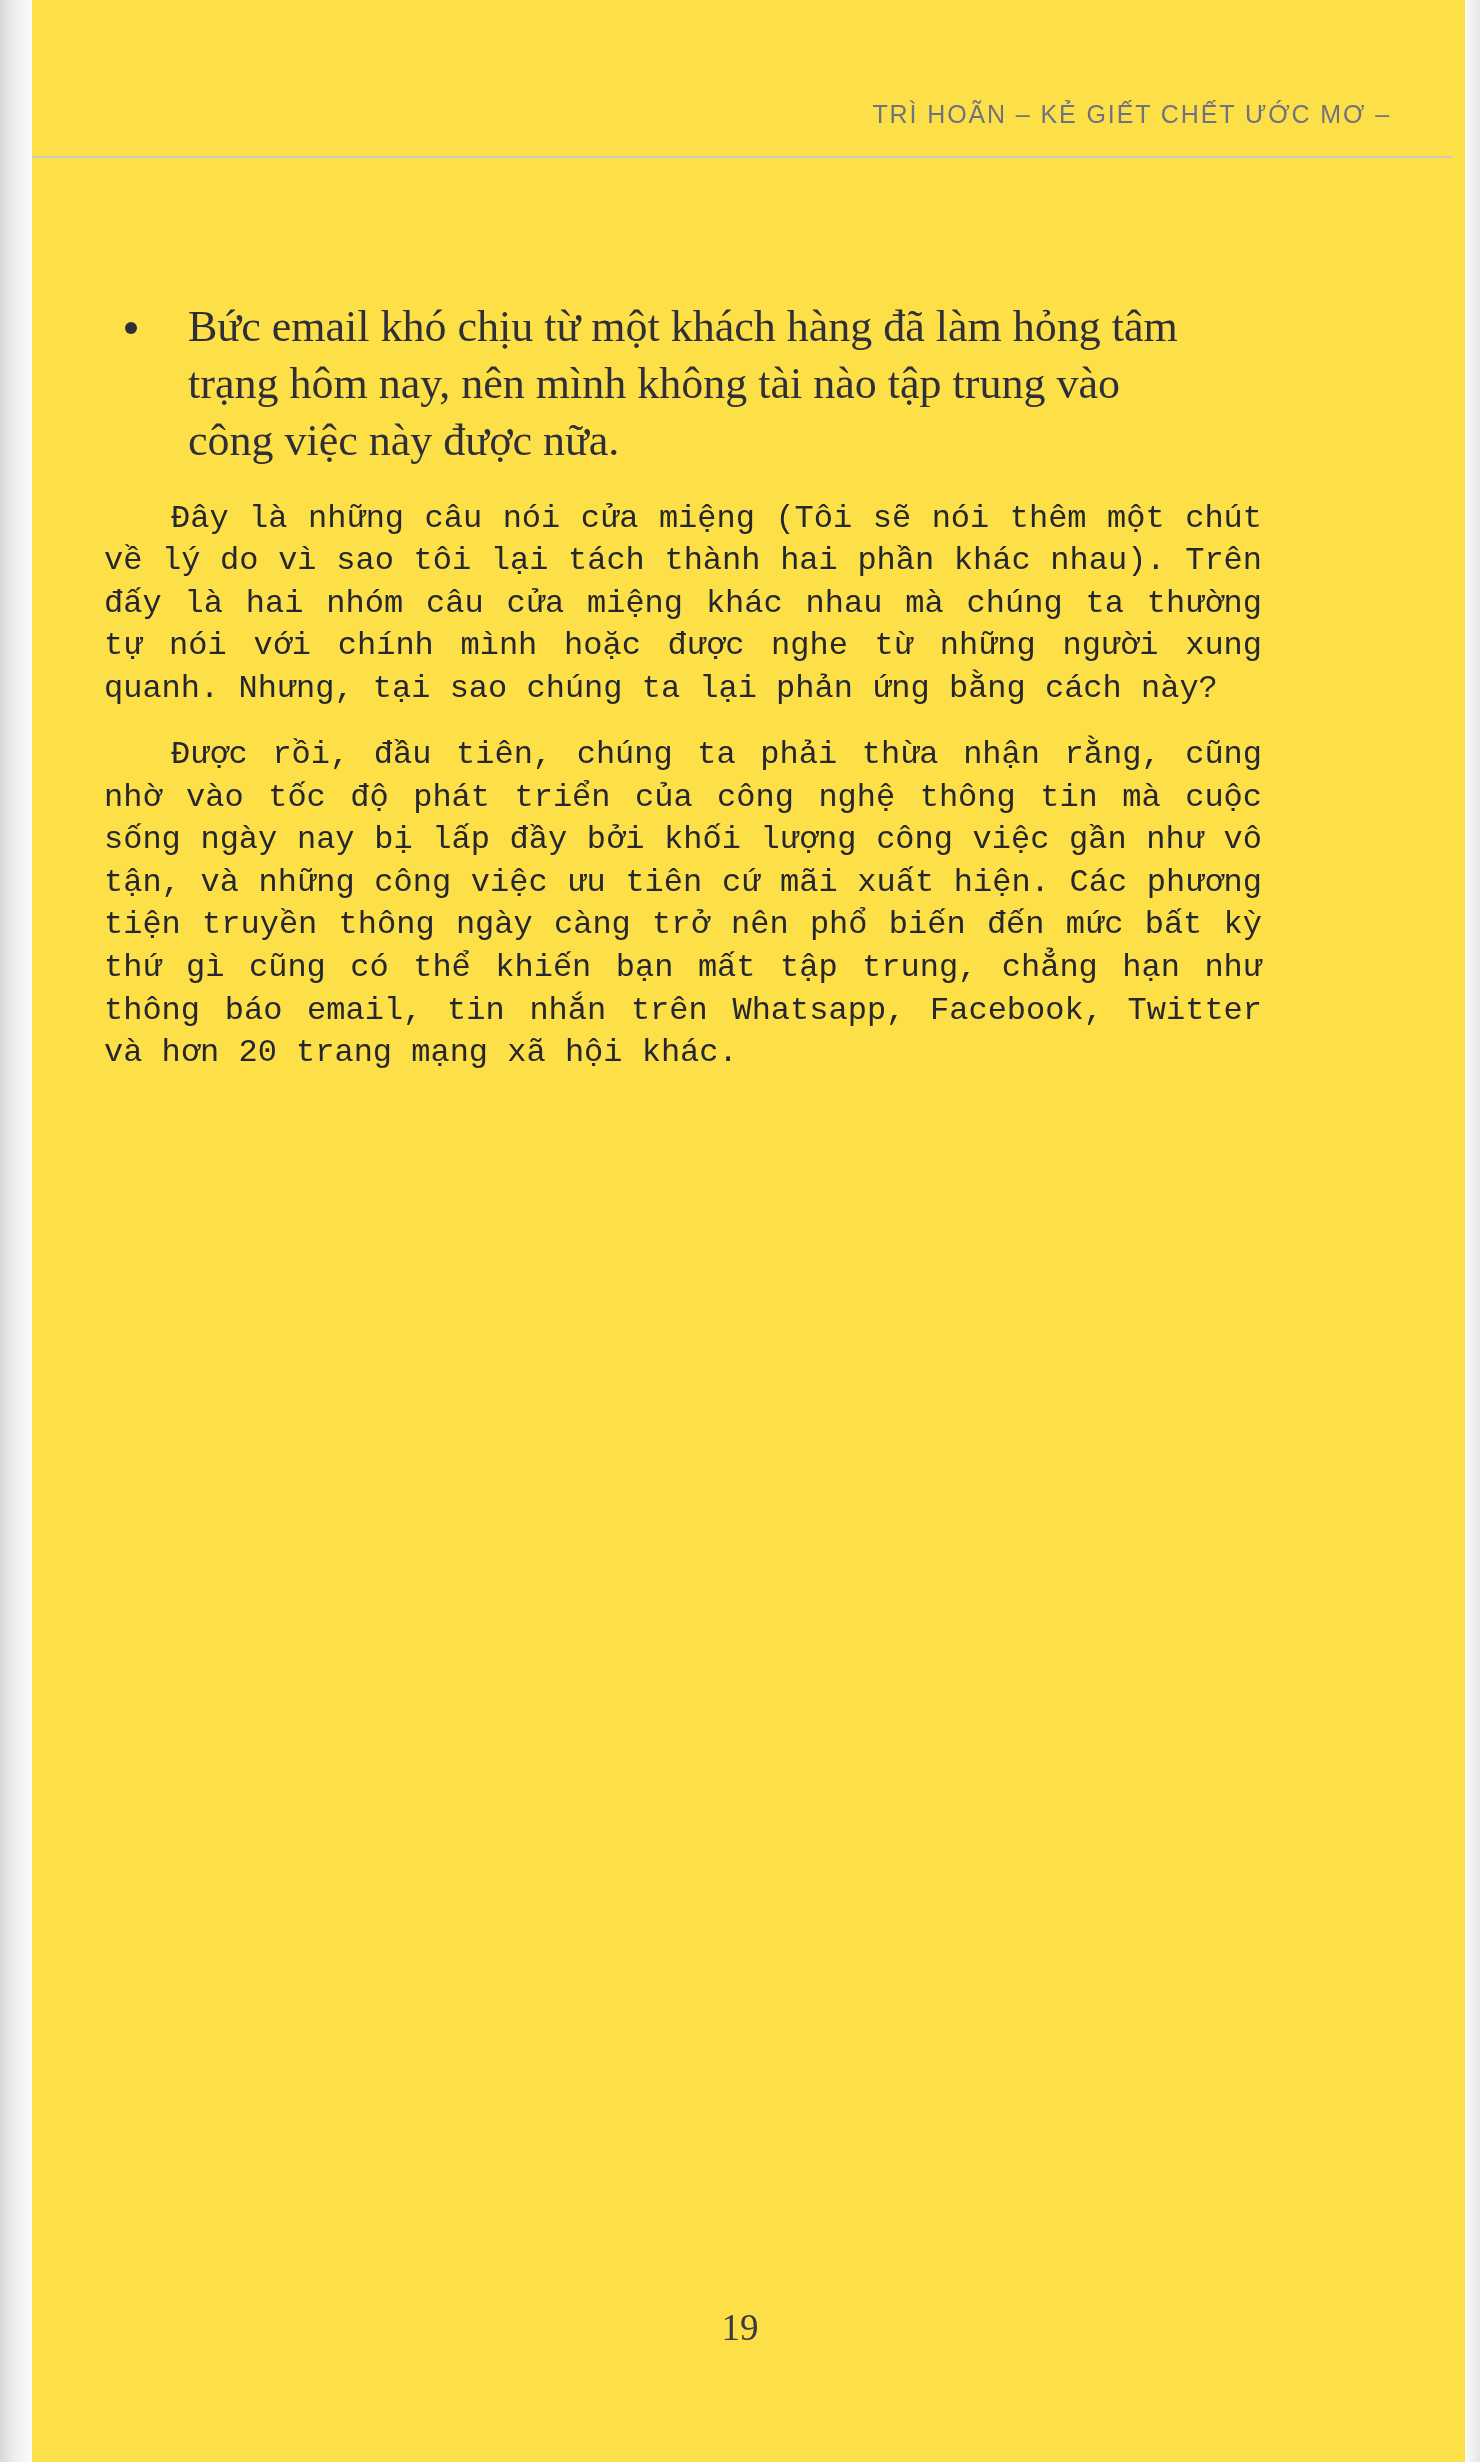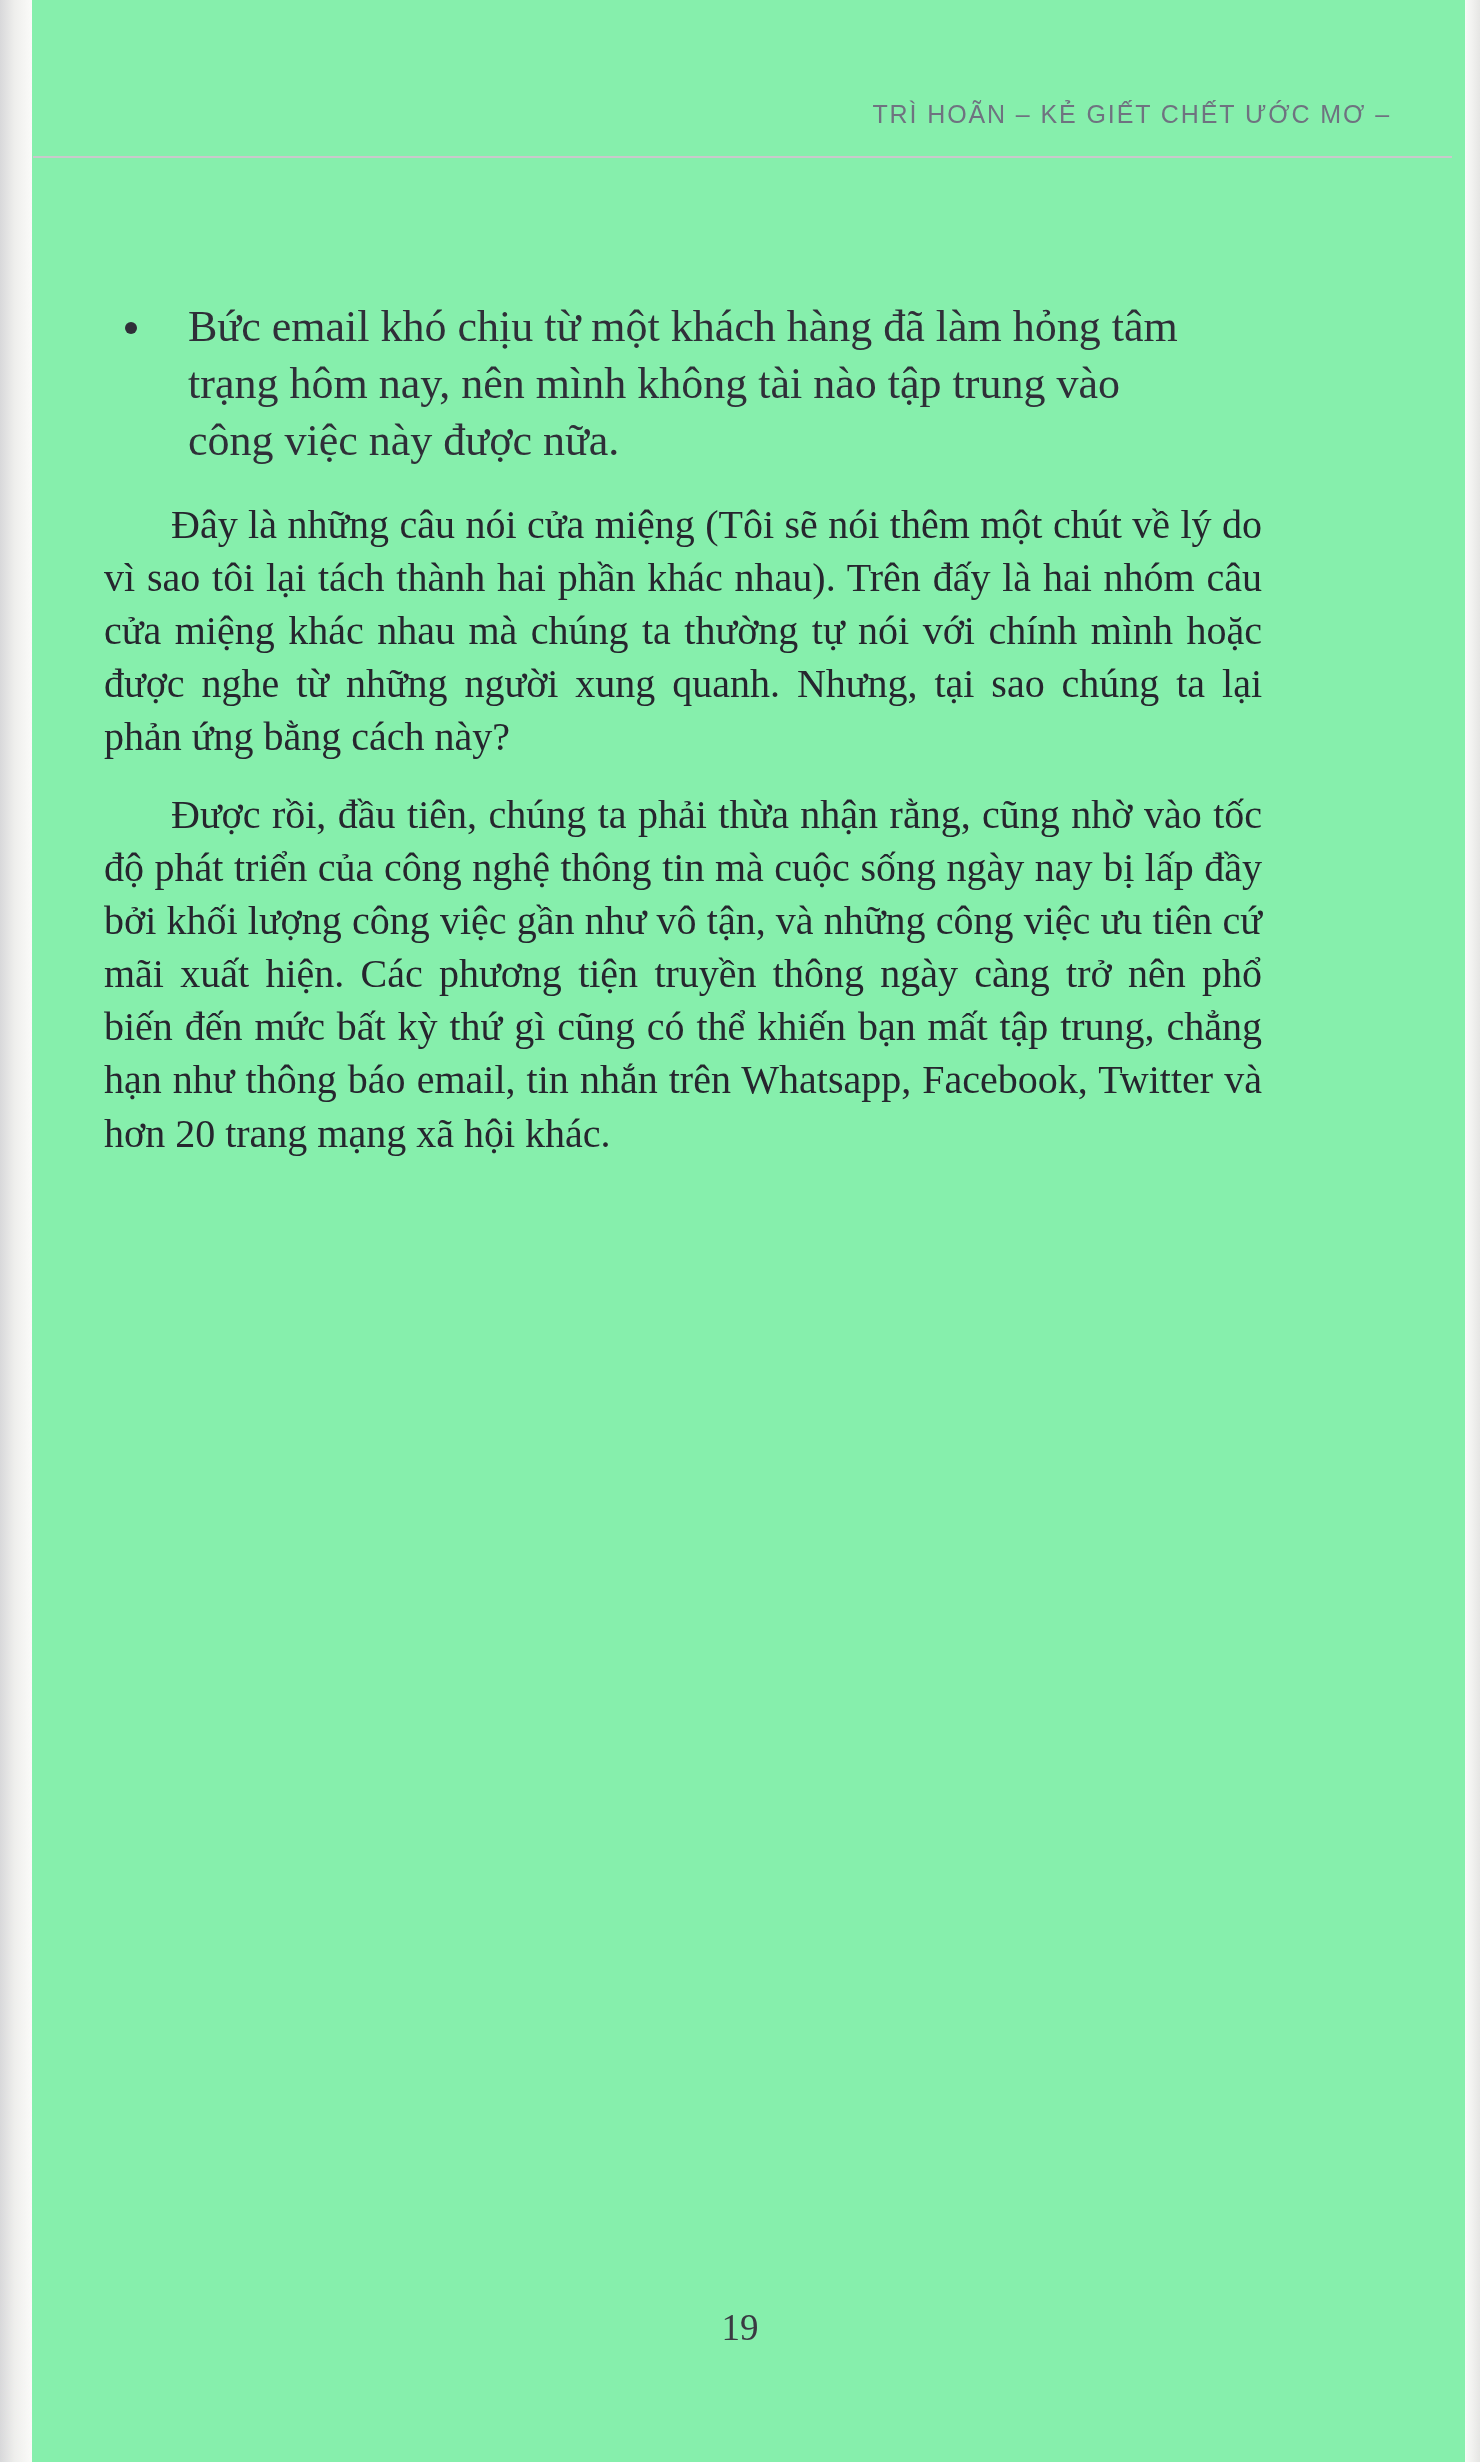--- a/index.html
+++ b/index.html
@@ -4,21 +4,21 @@
 <style>
   html, body {
     margin: 0;
     padding: 0;
     background: #ffffff;
   }
   .page {
     position: relative;
     width: 1480px;
     height: 2462px;
-    background: #86efac;
+    background: #fde047;
     overflow: hidden;
     font-family: "Liberation Serif", serif;
     color: #2b2b33;
   }
   
   .page::before {
     content: "";
     position: absolute;
     left: 0; top: 0; bottom: 0;
     width: 32px;
@@ -78,28 +78,29 @@
     position: absolute;
     left: 20.5px;
     top: 24px;
     width: 12px;
     height: 12px;
     border-radius: 50%;
     background: #2f2f38;
   }
 
   p.body {
-    font-size: 40px;
+    font-size: 32px;
     line-height: 1.33;
     text-align: justify;
     text-justify: inter-word;
     margin: 0 0 5.6px 0;
     text-indent: 67px;
     color: #26262e;
     width: 1158px;
+    font-family: Liberation Mono, monospace;
   }
   p.body.second {
     margin-top: 24px;
   }
 
   .folio {
     position: absolute;
     left: 0;
     right: 0;
     bottom: 113px;

